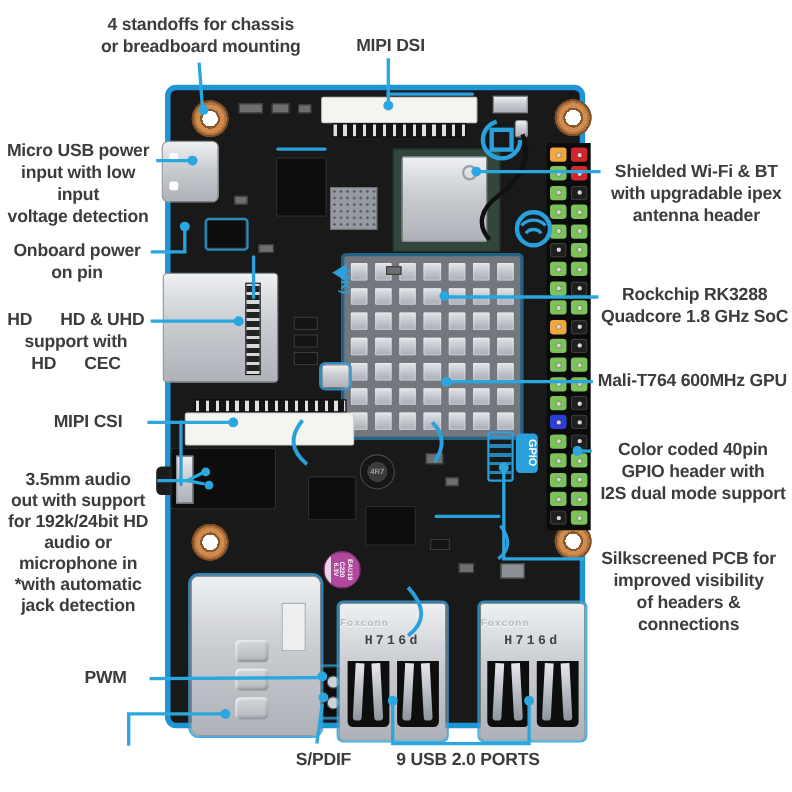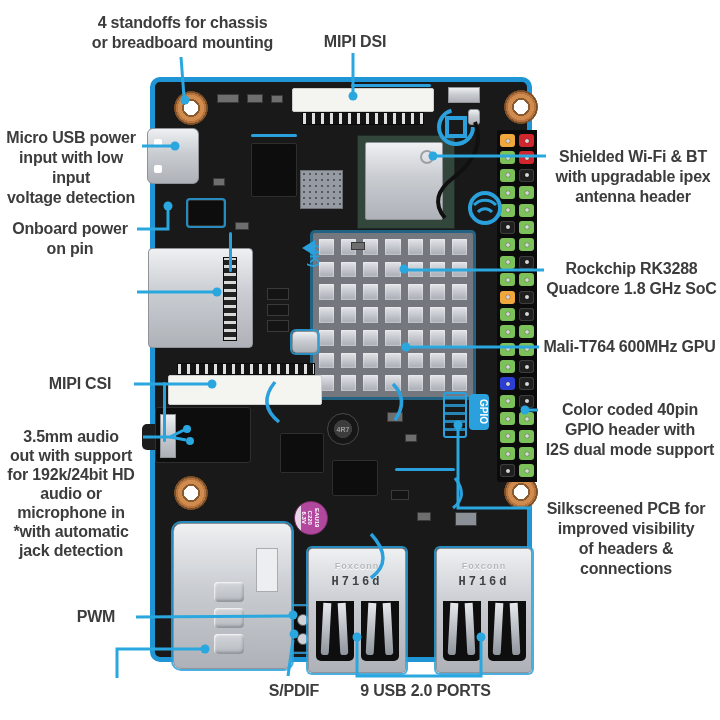--- a/index.html
+++ b/index.html
@@ -26,21 +26,21 @@
     box-shadow:0 0 0 3px rgba(42,160,220,.55);}
   .fin{background:linear-gradient(180deg,#e2e4e8,#a7abb3);border-radius:1px;box-shadow:inset 0 0 2px #fff;}
   
   #gpio-strip{background:#0b0b0b;border-radius:3px 0 0 3px;padding:4px 3px;box-sizing:border-box;}
   .pin-row{display:flex;gap:4px;margin-bottom:4.4px;}
   .pin{width:15px;height:13px;border-radius:3px;position:relative;}
   .pin::after{content:"";position:absolute;left:50%;top:50%;width:4px;height:4px;margin:-2px 0 0 -2px;
     border-radius:50%;background:#d8d8d8;box-shadow:0 0 1px #000;}
   
   .usb-pair{border-radius:4px;}
-  .usb-brand{position:absolute;left:0;width:100%;text-align:center;font-size:9px;font-weight:700;
+  .usb-brand{position:absolute;left:0;width:100%;font-size:9px;font-weight:700;
     color:#b4b8bd;letter-spacing:1px;text-shadow:0 1px 0 #fff;}
   .usb-model{position:absolute;left:0;width:100%;text-align:center;font-size:12px;font-weight:700;
     color:#3e4246;letter-spacing:3px;font-family:Liberation Mono, monospace;}
   .usb-open{position:absolute;width:38px;height:60px;background:#0e0e0e;border-radius:0 0 5px 5px;}
   .prong{position:absolute;top:2px;width:8px;height:52px;background:linear-gradient(180deg,#e6e8ec,#8f959d);border-radius:0 0 3px 3px;}
   
   .emboss{position:absolute;left:40px;width:30px;height:20px;border-radius:4px;
     background:linear-gradient(180deg,#d3d6da,#b7bbc1);box-shadow:inset 1px 1px 2px rgba(255,255,255,.9),inset -1px -2px 3px rgba(0,0,0,.25);}
   .vtext{writing-mode:vertical-rl;}
   #cap-label{font-size:6px;line-height:6.5px;font-weight:700;color:#fff;white-space:pre;
@@ -367,20 +367,23 @@
   </svg>
 
   <div class="lbl" style="left:55px;top:13px;width:255px">4 standoffs for chassis
 or breadboard mounting</div>
   <div class="lbl" style="left:305px;top:32px;width:100px">MIPI DSI</div>
   <div class="lbl" style="left:5px;top:219px;width:130px">Onboard power
 on pin</div>
   <div class="lbl" style="left:2px;top:128px;width:138px">Micro USB power
 input with low input
 voltage detection</div>
+  <div class="lbl" style="left:3px;top:281px;width:132px">HD      HD &amp; UHD
+support with
+HD      CEC</div>
   <div class="lbl" style="left:28px;top:374px;width:104px">MIPI CSI</div>
   <div class="lbl" style="left:0px;top:427px;width:142px;line-height:19px">3.5mm audio
 out with support
 for 192k/24bit HD
 audio or
 microphone in
 *with automatic
 jack detection</div>
   <div class="lbl" style="left:58px;top:607px;width:76px">PWM</div>
   <div class="lbl" style="left:252px;top:681px;width:84px">S/PDIF</div>

